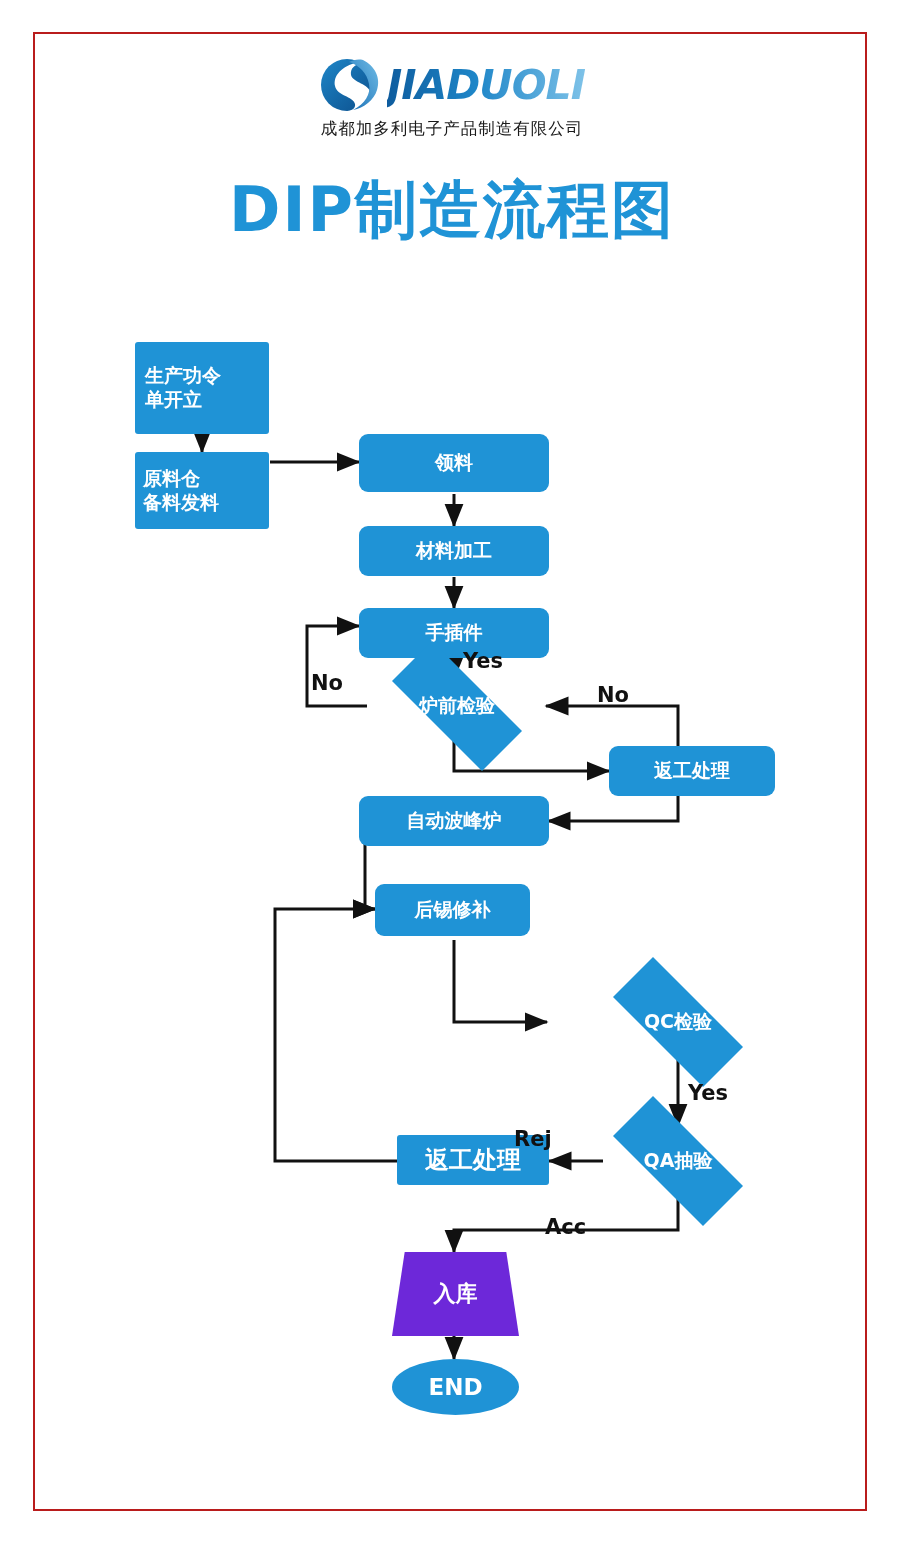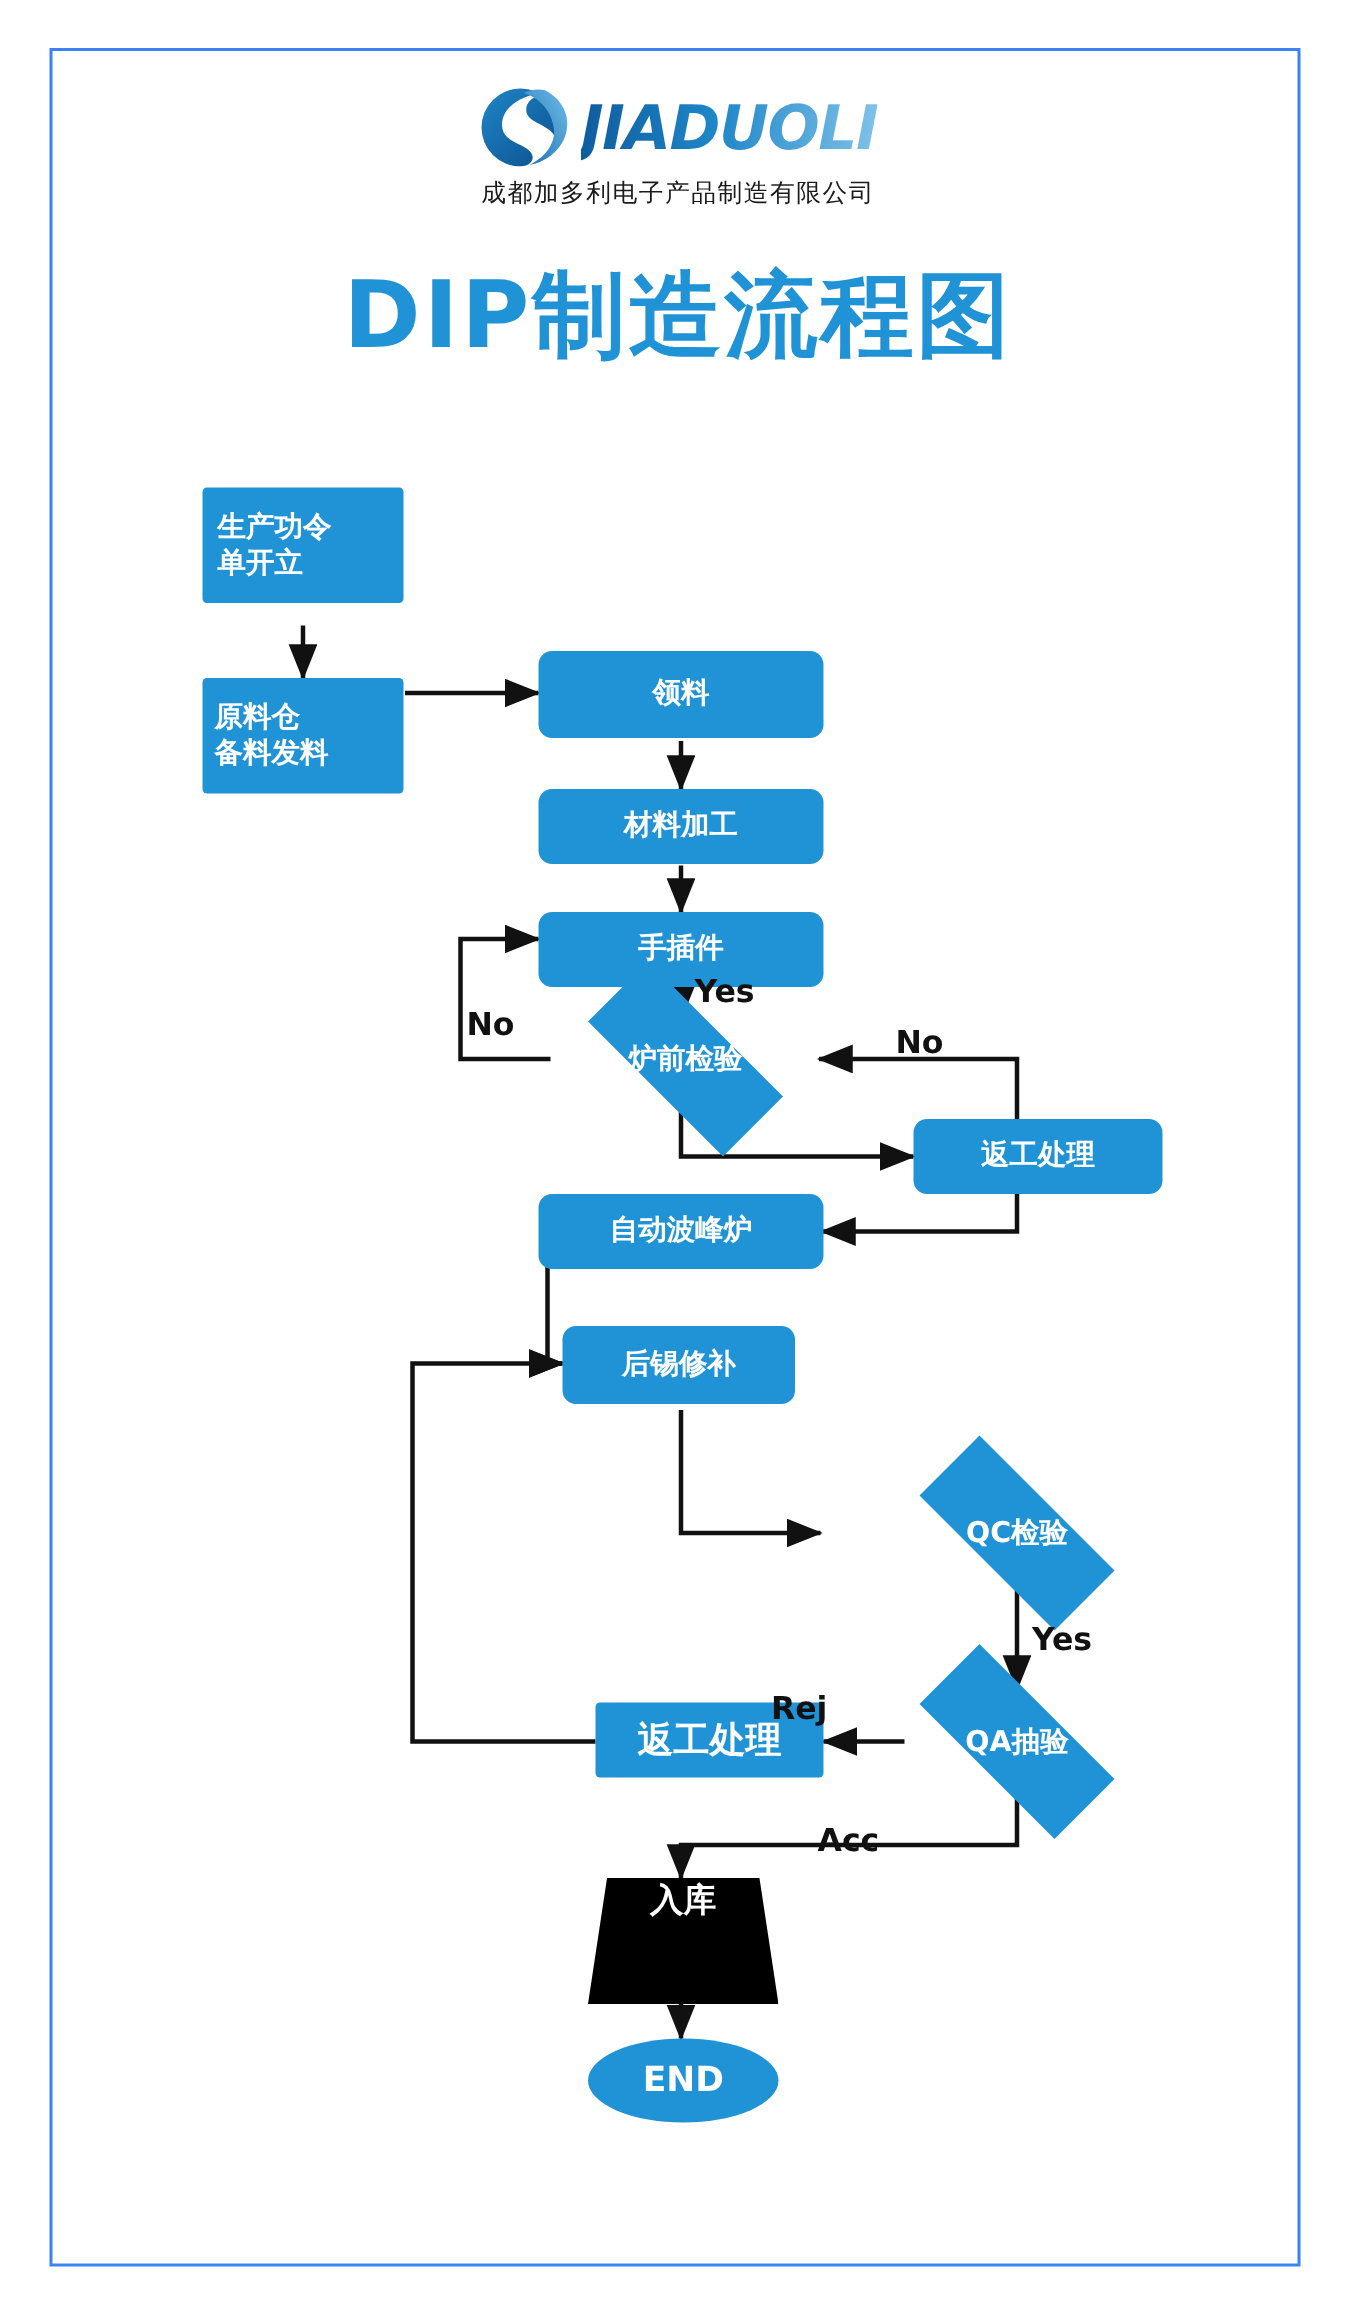--- a/index.html
+++ b/index.html
@@ -14,21 +14,21 @@
   #poster {
     position: absolute;
     left: 0; top: 0;
     width: 900px; height: 1543px;
     background: #ffffff;
   }
   #frame {
     position: absolute;
     left: 33px; top: 32px;
     width: 834px; height: 1479px;
-    border: 2px solid #3b82f6;
+    border: 2px solid #b91c1c;
     background: #ffffff;
   }
   
   #logo-block {
     position: absolute;
     left: 0; top: 20px;
     width: 834px;
     text-align: center;
   }
   #logo-row {
@@ -122,23 +122,23 @@
     position: relative;
     z-index: 2;
     color: #fff;
     font-family: "DejaVu Sans", sans-serif;
     font-weight: bold;
     font-size: 19px;
     white-space: nowrap;
   }
   .trap {
     position: absolute;
-    background: #000000;
+    background: #6d28d9;
     clip-path: polygon(10% 0%, 90% 0%, 100% 100%, 0% 100%);
-    display: flex; align-items: flex-start; justify-content: center;
+    display: flex; align-items: center; justify-content: center;
     color: #fff; font-weight: bold; font-size: 22px;
     font-family: "DejaVu Sans", sans-serif;
   }
   .ellipse {
     position: absolute;
     background: #1f93d6;
     border-radius: 50%;
     display: flex; align-items: center; justify-content: center;
     color: #fff; font-weight: bold; font-size: 23px;
     font-family: "DejaVu Sans", sans-serif;
@@ -221,21 +221,21 @@
           <path d="M568,1127 L514,1127"></path>
 
           <path d="M362,1127 L240,1127 L240,875 L340,875"></path>
 
           <path d="M643,1163 L643,1196 L419,1196 L419,1218"></path>
 
           <path d="M419,1302 L419,1325"></path>
         </g>
       </svg>
 
-      <div class="node rect" style="left:100px; top:291px; width:134px; height:77px; padding-left:10px; justify-content:flex-start;">
+      <div class="node rect" style="left:100px; top:308px; width:134px; height:92px; padding-left:10px; justify-content:flex-start;">
         <span style="white-space:pre-line; text-align:left;">生产功令
 单开立</span>
       </div>
 
       <div class="node rect" style="left:100px; top:418px; width:134px; height:77px; padding-left:8px; justify-content:flex-start;">
         <span style="white-space:pre-line; text-align:left;">原料仓
 备料发料</span>
       </div>
 
       <div class="node rect-r" style="left:324px; top:400px; width:190px; height:58px;">

